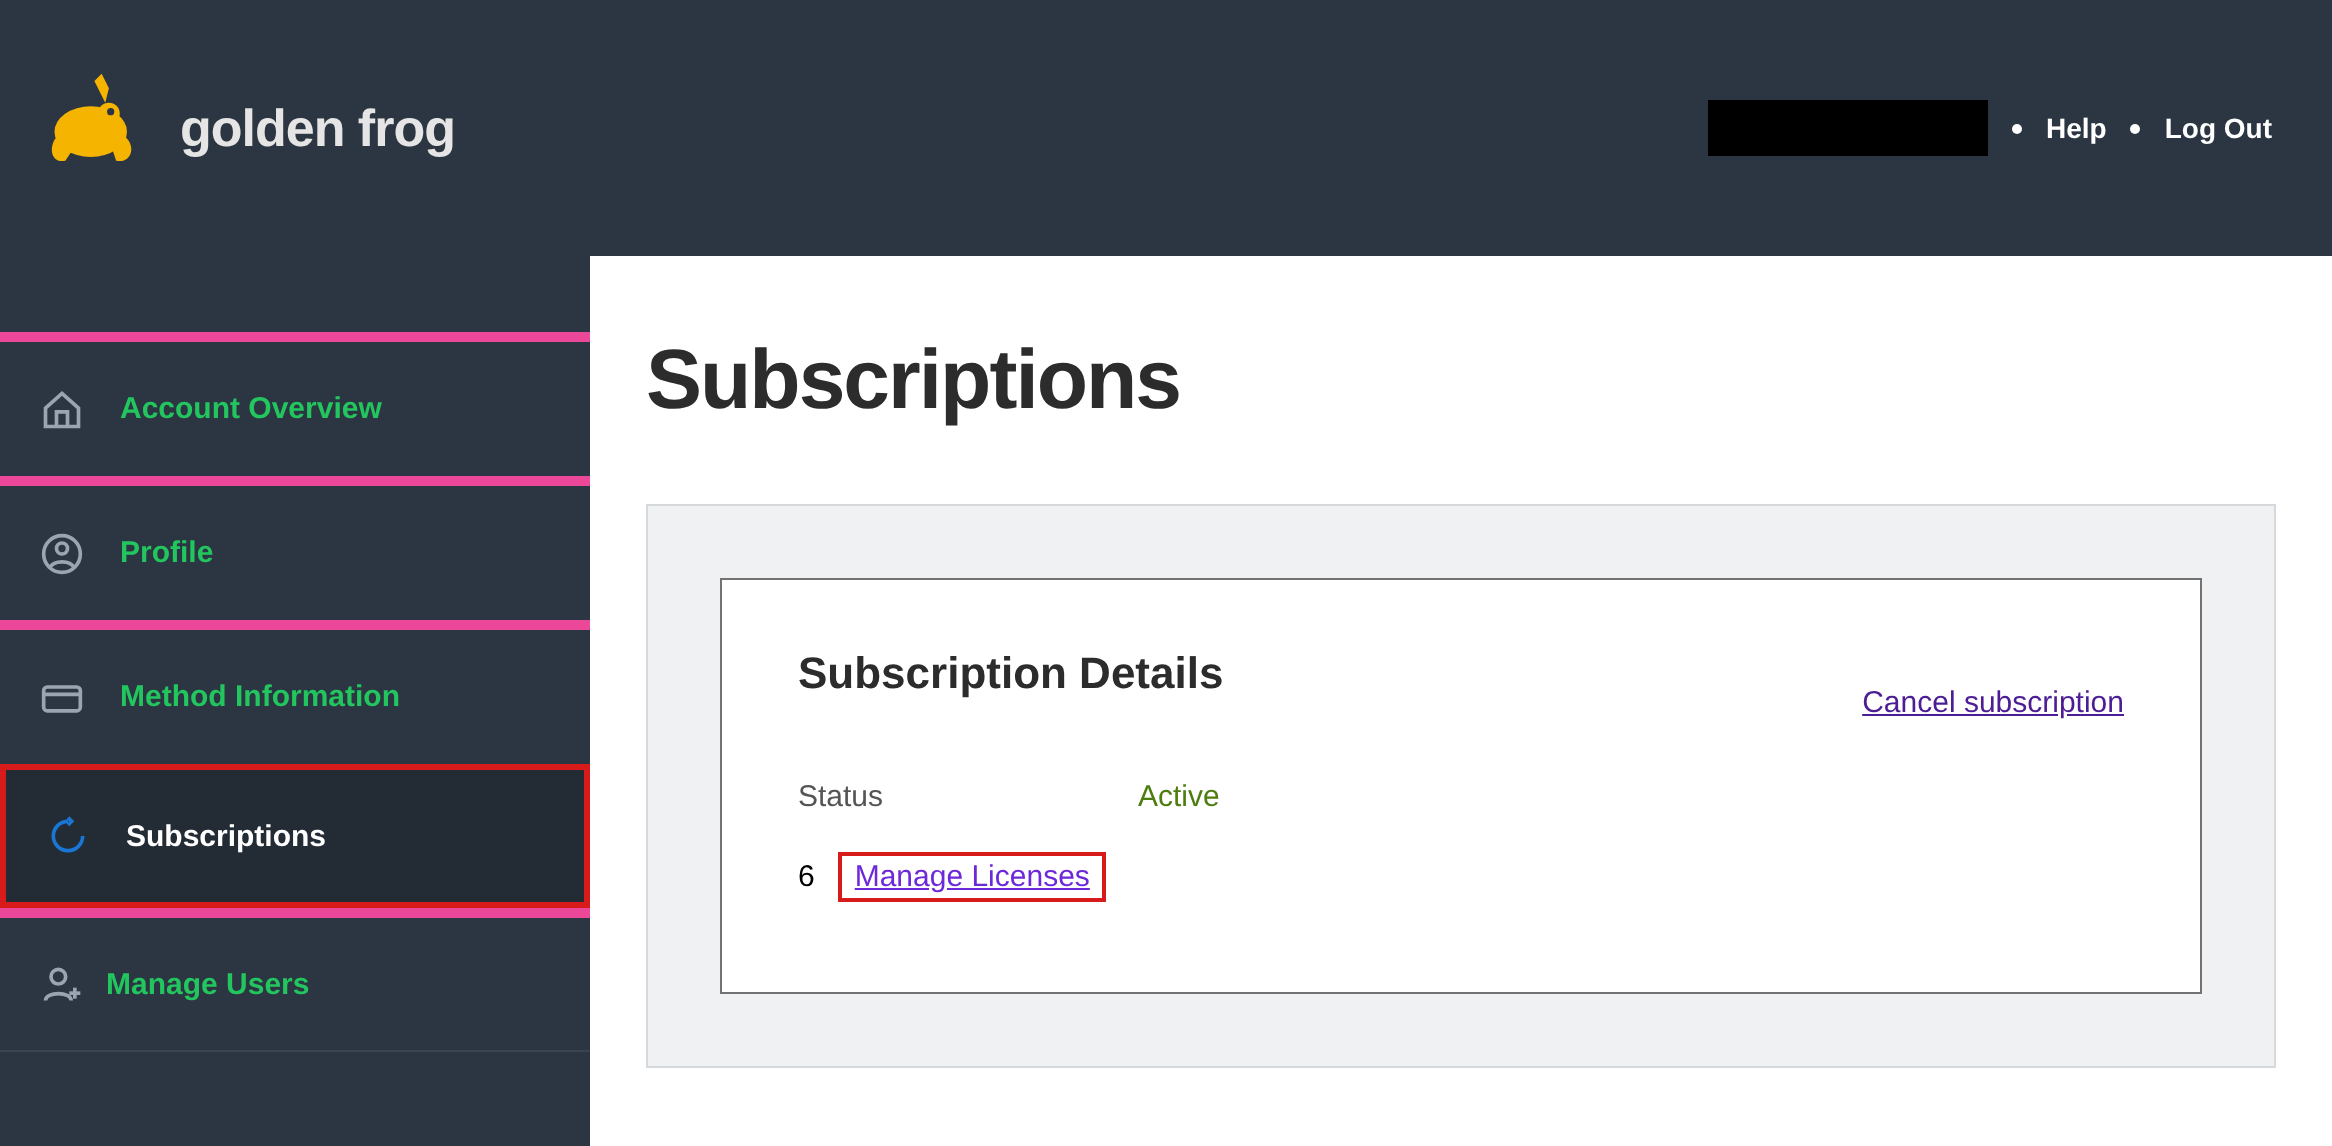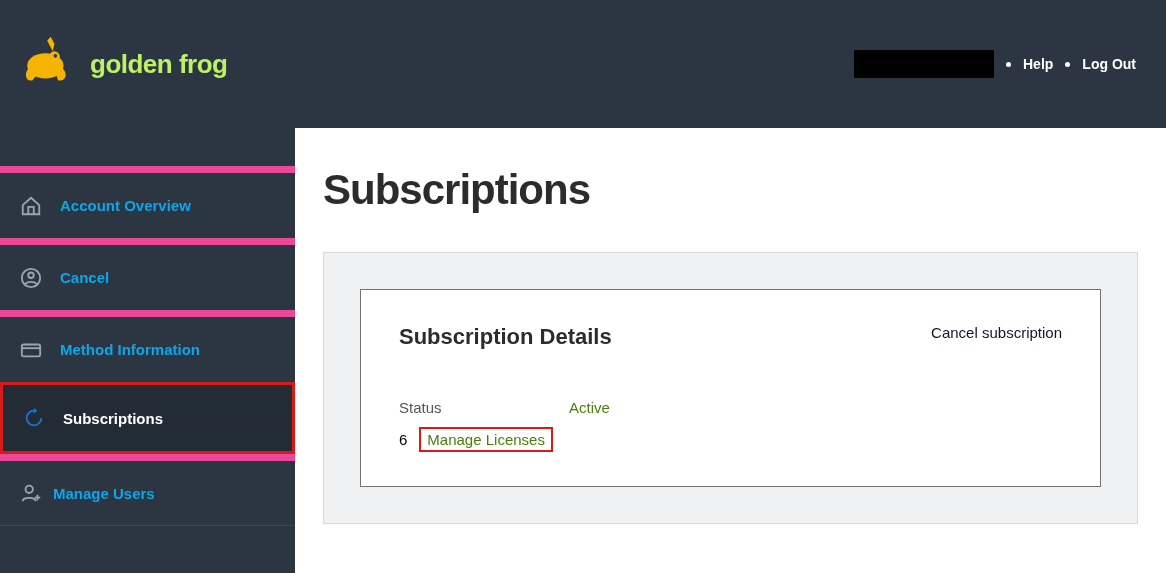--- a/index.html
+++ b/index.html
@@ -21,21 +21,21 @@
   .logo-area {
     display: flex;
     align-items: center;
     gap: 12px;
   }
   .frog-icon {
     width: 58px;
     height: 58px;
   }
   .logo-text {
-    color: #bef264;
+    color: #e5e5e5;
     font-size: 26px;
     font-weight: 700;
     letter-spacing: -0.5px;
   }
   .header-right {
     display: flex;
     align-items: center;
     gap: 12px;
     color: #fff;
     font-size: 14px;
@@ -60,22 +60,22 @@
     display:flex;
     flex-direction:column;
     padding-top:38px;
   }
   .sidebar-item {
     display:flex;
     align-items:center;
     gap:18px;
     padding: 0 20px;
     height: 72px;
-    border-top:7px solid #ec4899;
-    color:#0ea5e9;
+    border-top:5px solid #ec4899;
+    color:#22c55e;
     font-size:15px;
     font-weight:600;
     cursor:pointer;
   }
   .sidebar-item:last-child { border-bottom:1px solid #3a4552;gap:11px; }
   .sidebar-item.active {
     background:#232b35;
     color:#fff;
     border:3px solid #d71a1a;
   }
@@ -108,26 +108,26 @@
     border:1px solid #737373;
     padding:34px 38px 34px 38px;
   }
   .panel-head {
     display:flex;
     justify-content:space-between;
     align-items:flex-start;
     margin-bottom:30px;
   }
   .panel-title { font-size:22px; font-weight:800; color:#2c2c2c; }
-  .cancel-link { color:#0f172a; font-size:15px; cursor:pointer; }
-  .detail-row { display:flex; align-items:flex-end; height:36px; font-size:15px; }
+  .cancel-link { color:#4c1d95; text-decoration:underline; font-size:15px; cursor:pointer;margin-top:19px; }
+  .detail-row { display:flex; align-items:flex-start; height:36px; font-size:15px; }
   .detail-label { width:170px; color:#555; }
   .detail-val { display:flex; align-items:center; gap:12px; }
   .status-active { color:#4d7c0f; }
-  .link { color:#4d7c0f; cursor:pointer; }
+  .link { color:#6d28d9; text-decoration:underline; cursor:pointer; }
   .link-boxed { border:2px solid #d71a1a; padding:2px 6px; }
   .blackval { background:#000; width:220px; height:30px; }
 </style>
 </head>
 <body>
 
 <div class="header">
   <div class="logo-area">
     <span class="frog-icon">
       <svg viewBox="0 0 64 64">
@@ -164,21 +164,21 @@
       <span>Account Overview</span>
     </div>
     <div class="sidebar-item">
       <span class="nav-icon">
         <svg viewBox="0 0 24 24" fill="none" stroke="#9aa5b1" stroke-width="2">
             <circle cx="12" cy="12" r="10"></circle>
             <circle cx="12" cy="9" r="3"></circle>
             <path d="M5 20 C7 15, 17 15, 19 20"></path>
           </svg>
       </span>
-      <span>Cancel</span>
+      <span>Profile</span>
     </div>
     <div class="sidebar-item">
       <span class="nav-icon">
         <svg viewBox="0 0 24 24" fill="none" stroke="#9aa5b1" stroke-width="2">
             <rect x="2" y="6" width="20" height="13" rx="2"></rect>
             <line x1="2" y1="10" x2="22" y2="10"></line>
           </svg>
       </span>
       <span>Method Information</span>
     </div>

